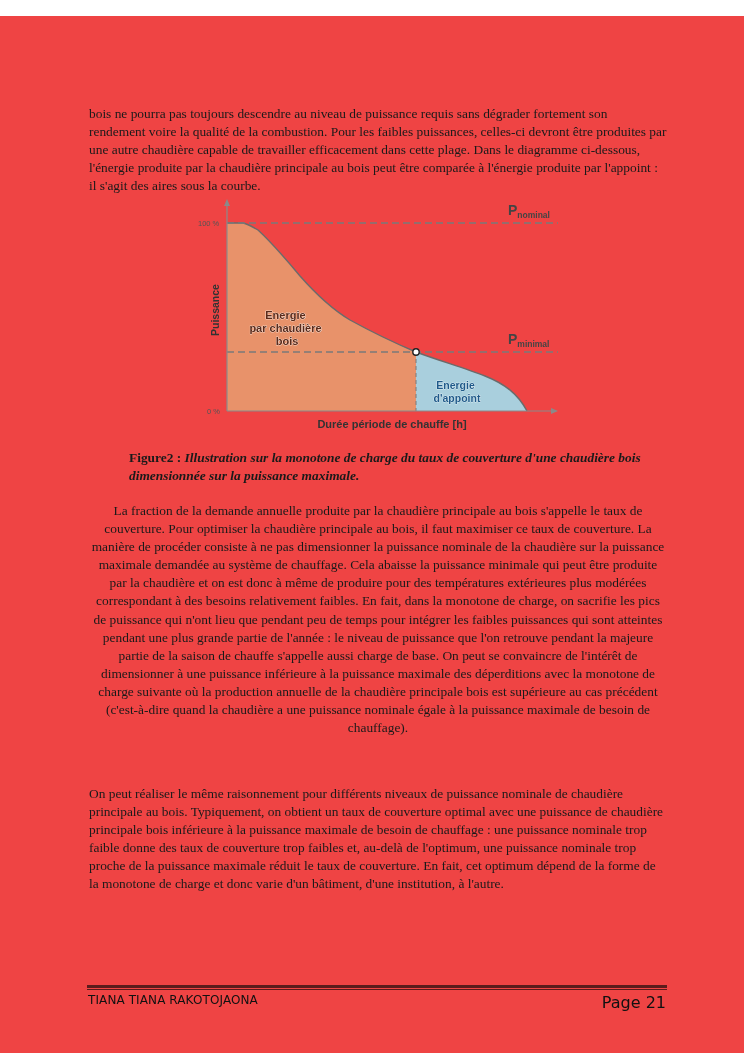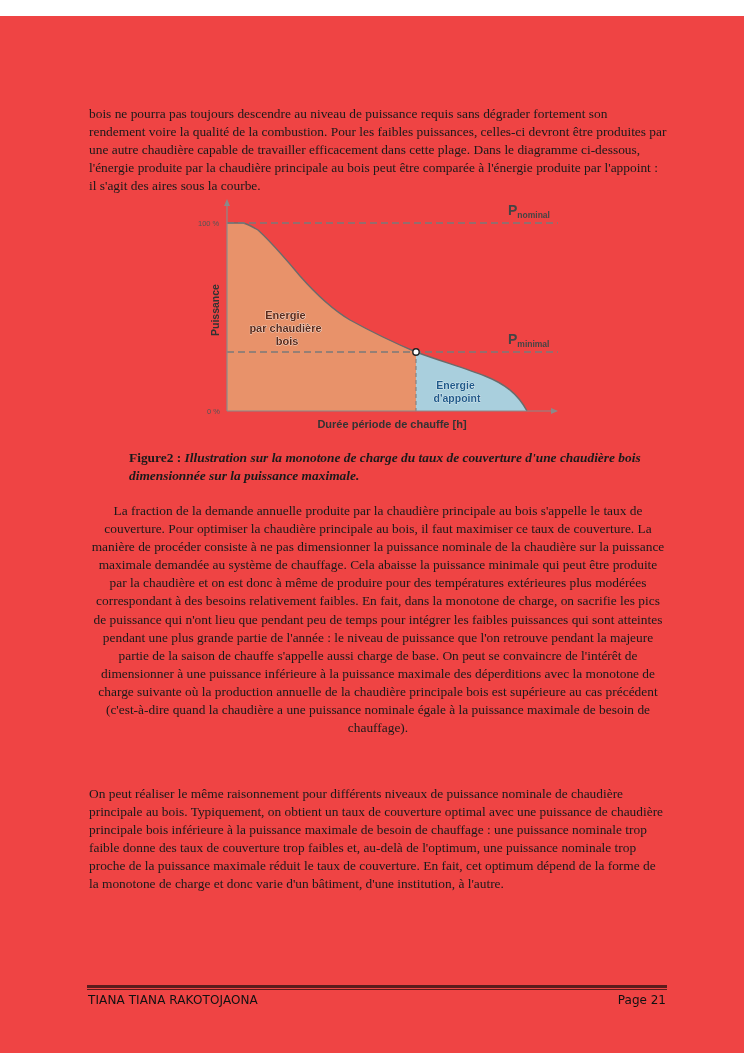--- a/index.html
+++ b/index.html
@@ -15,21 +15,21 @@
     #caption { top: 433px; font-weight: bold; margin-left: 40px; }
     #caption .cap-title { font-style: normal; }
     #caption .cap-text { font-style: italic; }
     #para1 { top: 486px; text-align: center; }
     #para2 { top: 737px; margin-top: 32px; }
     .figure { position: absolute; left: 190px; top: 180px; width: 380px; height: 240px; }
     .figure svg { display: block; }
     .footer-rule-thick { position: absolute; left: 87px; top: 969px; width: 580px; height: 3px; background: #5b1c1c; }
     .footer-rule-thin { position: absolute; left: 87px; top: 973px; width: 580px; height: 1px; background: #5b1c1c; }
     .footer-left { position: absolute; left: 88px; top: 977px; font-family: "DejaVu Sans", sans-serif; font-size: 12px; color: #111; letter-spacing: 0.1px; }
-    .footer-right { position: absolute; right: 78px; top: 977px; font-family: "DejaVu Sans", sans-serif; font-size: 12px; color: #111; }
+    .footer-right { position: absolute; right: 78px; top: 977px; font-family: "DejaVu Sans", sans-serif; font-size: 16px; color: #111; }
     .chart-label { font-family: "Liberation Sans", sans-serif; font-weight: bold; }
   </style>
 </head>
 <body>
 
 <div class="page">
 
   <div id="intro" class="text-block">
     <p>bois ne pourra pas toujours descendre au niveau de puissance requis sans dégrader fortement son rendement voire la qualité de la combustion. Pour les faibles puissances, celles-ci devront être produites par une autre chaudière capable de travailler efficacement dans cette plage. Dans le diagramme ci-dessous, l'énergie produite par la chaudière principale au bois peut être comparée à l'énergie produite par l'appoint : il s'agit des aires sous la courbe.</p>
   </div>

